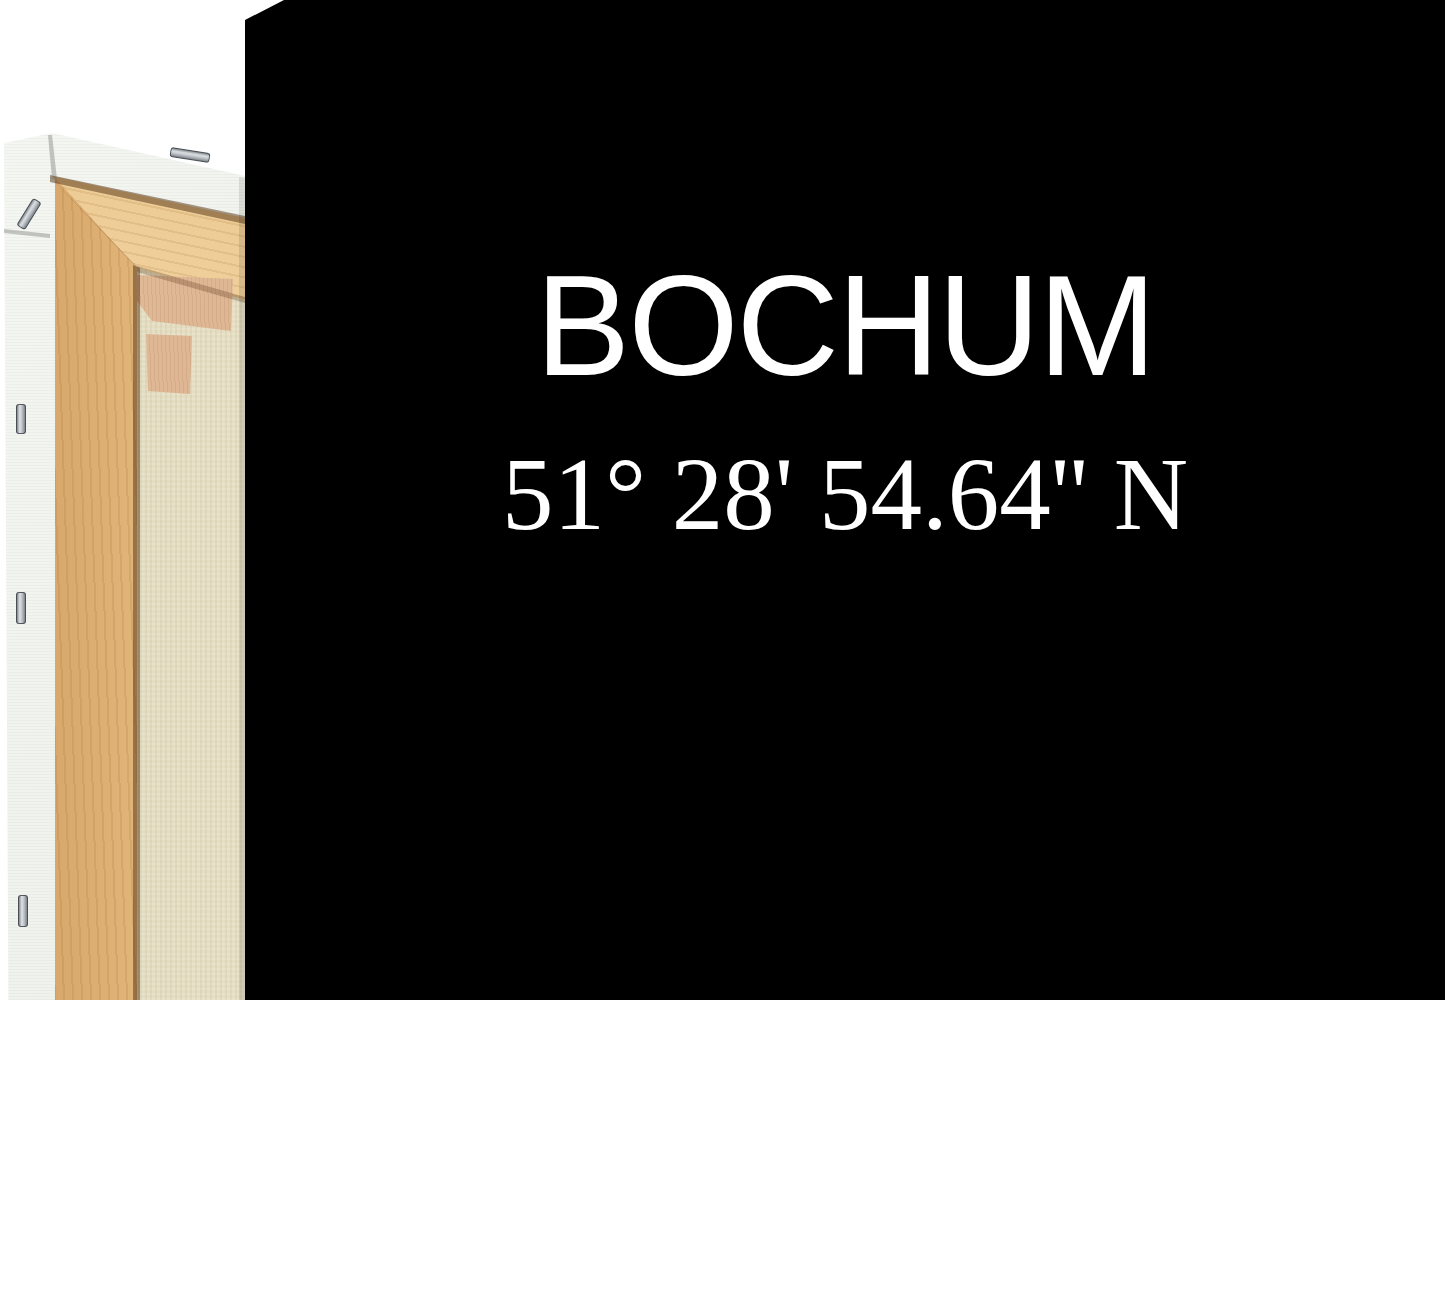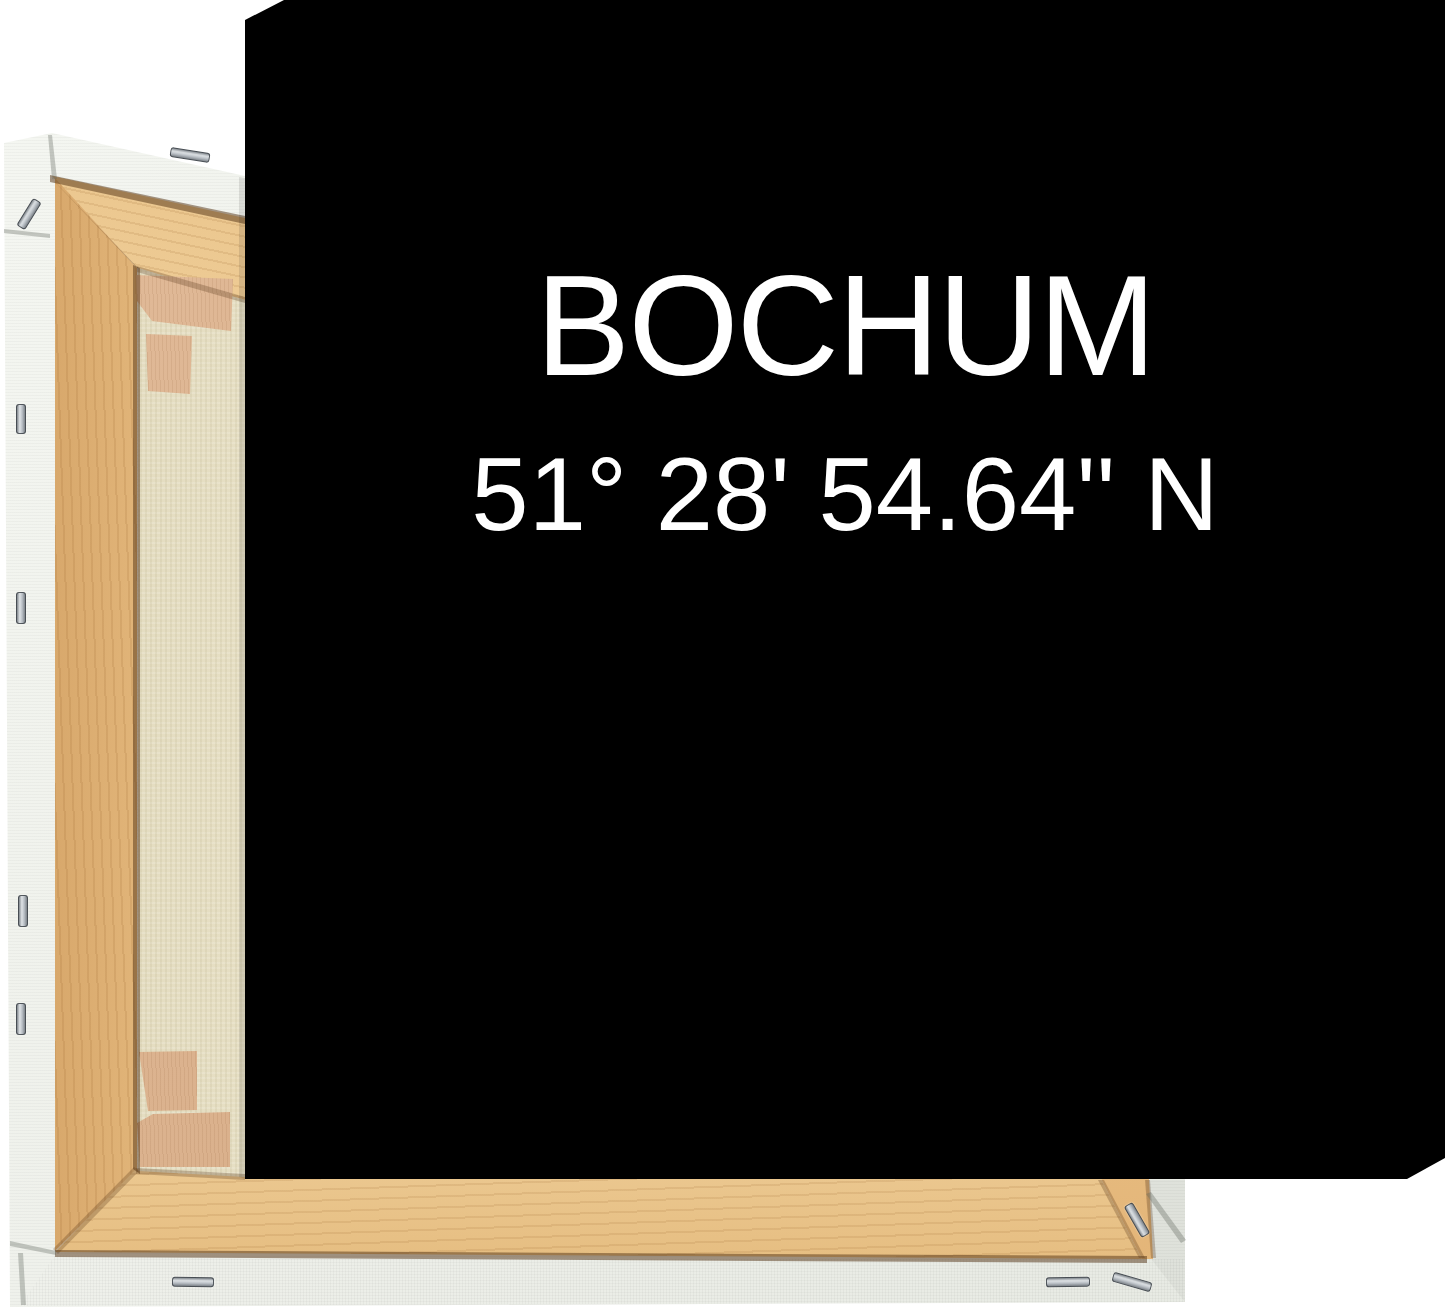--- a/index.html
+++ b/index.html
@@ -1,17 +1,17 @@
 <!DOCTYPE html>
 <html><head>
 <meta charset="utf-8">
 <style>
   html,body{margin:0;padding:0;background:#fff;}
   #stage{
-    position:relative;width:1445px;height:1314px;overflow:hidden;
+    position:relative;width:1445px;height:1000px;overflow:hidden;
     background:#ffffff;font-family:"Liberation Sans","DejaVu Sans",sans-serif;
   }
   .layer{position:absolute;inset:0;}
   
   #wrap-white{
     clip-path:polygon(4px 143px,52px 133px,245px 176px,1185px 176px,1185px 1302px,10px 1307px);
     background:
       repeating-linear-gradient(0deg, rgba(0,0,0,0.028) 0 1px, rgba(0,0,0,0) 1px 3px),
       linear-gradient(115deg,#F5F7F2 0%,#EDEFE9 40%,#E6E9E2 100%);
     z-index:1;
@@ -82,21 +82,21 @@
   #print-text{
     position:absolute;left:245px;top:0;width:1200px;height:1180px;
     color:#fff;text-align:center;z-index:11;
   }
   .print-title{
     position:absolute;top:255px;left:0;right:0;
     font-size:142px;line-height:1;letter-spacing:-2px;font-weight:400;
   }
   .print-coords{
     position:absolute;top:437px;left:0;right:0;
-    font-size:103px;line-height:1.12;font-weight:400;
+    font-size:103px;line-height:1.12;font-weight:400;font-family:Liberation Serif, serif;
   }
 </style>
 </head>
 <body>
 
 <div id="stage">
 
   <div>
     <div class="layer" id="wrap-white"></div>
     <div class="layer" id="wrap-ribs-bottom"></div>

